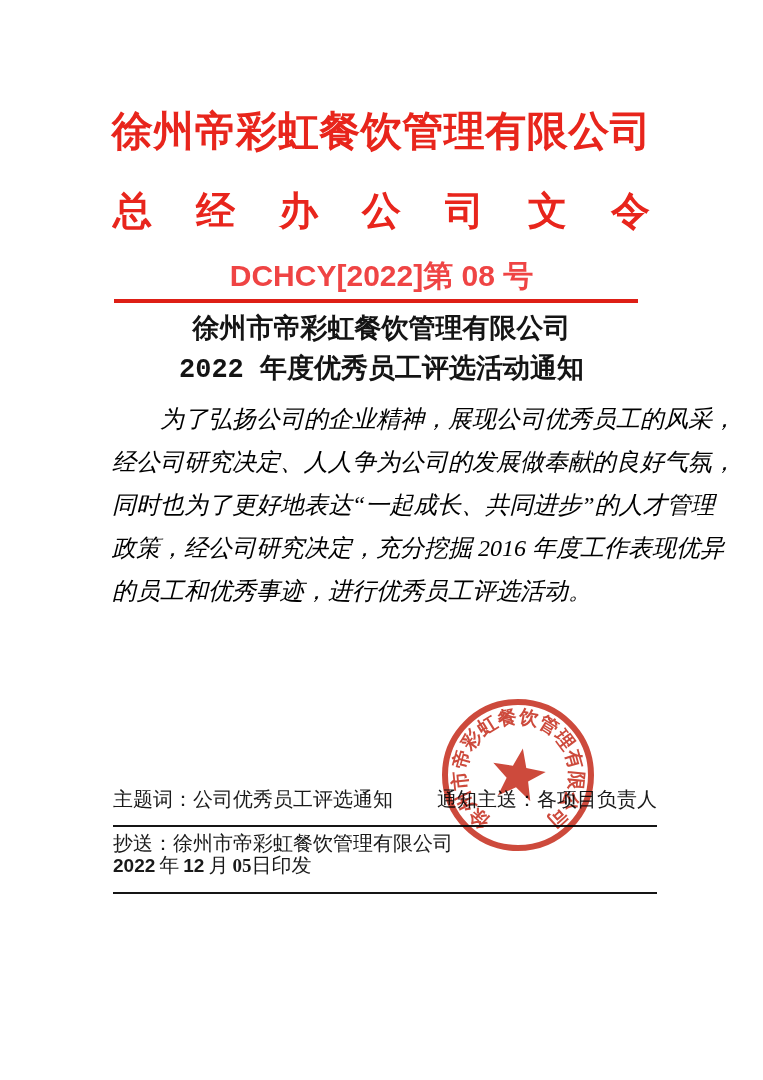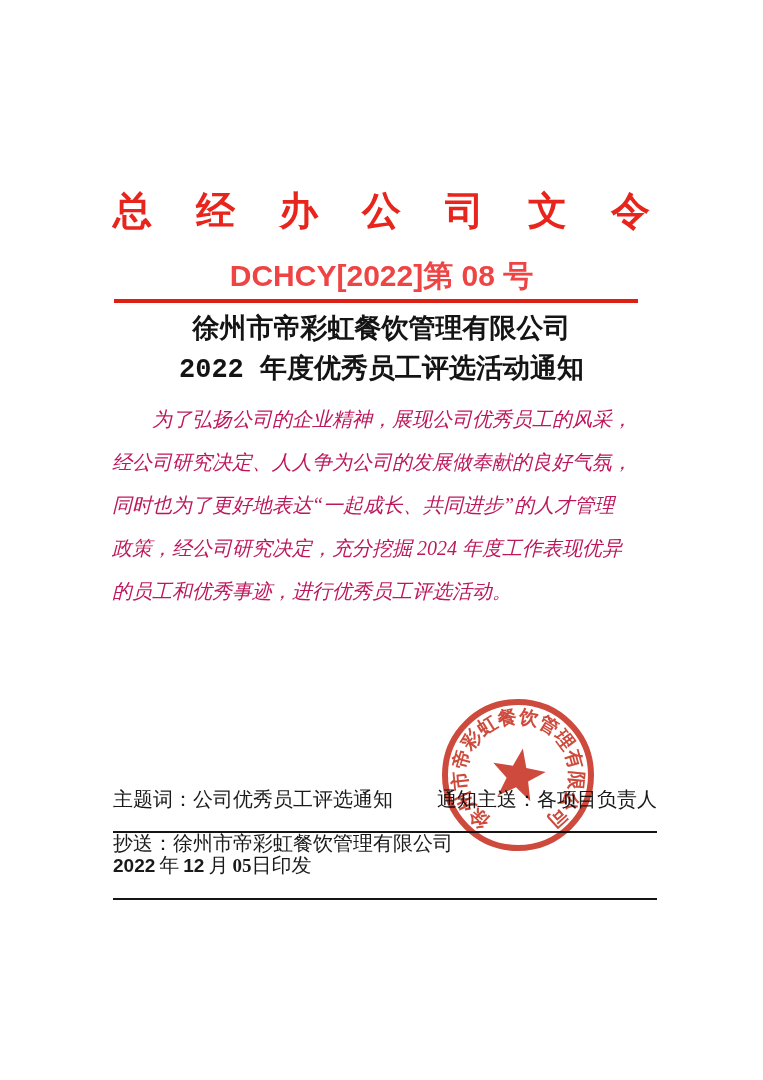--- a/index.html
+++ b/index.html
@@ -58,24 +58,24 @@
     font-weight: bold;
     font-size: 27px;
     line-height: 34px;
     color: #141414;
   }
   .subtitle-1 { top: 311px; }
   .subtitle-2 { top: 353px; font-family: Liberation Mono, monospace; }
   .body-text {
     position: absolute;
     top: 398px; left: 112px; width: 545px;
-    font-size: 20px;
+    font-size: 24px;
     line-height: 43px;
     font-style: italic;
-    color: #be185d;
+    color: #000000;
   }
   .body-line { white-space: nowrap; }
   .body-line.indent { text-indent: 2em; }
   .seal {
     position: absolute;
     left: 438px; top: 695px;
     width: 160px; height: 160px;
     opacity: 0.92;
     mix-blend-mode: multiply;
     z-index: 5;
@@ -96,38 +96,39 @@
     position: absolute;
     left: 113px; width: 544px;
     display: flex;
     justify-content: space-between;
     align-items: baseline;
     font-size: 20px;
     line-height: 22px;
     white-space: nowrap;
     color: #1a1a1a;
     border-bottom: 2.5px solid #151515;
-    padding-bottom: 21px;
+    padding-bottom: 15px;
     z-index: 2;
   }
   .footer-line-1 { top: 788px; }
   .footer-line-2 { top: 832px; flex-direction: column; }
   .date-group b {
     font-family: "Liberation Sans", sans-serif;
     font-size: 19px;
     font-weight: bold;
   }
   .date-group span, .date-group b { margin-right: 4px; }
   .date-group b:last-of-type, .date-group span:last-of-type { margin-right: 0; font-family: Liberation Serif, serif; }
 </style>
 </head>
 <body>
 
 <div class="page">
 
+  <h1 class="company-title">徐州帝彩虹餐饮管理有限公司</h1>
 
   <div class="office-title">
     <span>总</span>
     <span>经</span>
     <span>办</span>
     <span>公</span>
     <span>司</span>
     <span>文</span>
     <span>令</span>
   </div>
@@ -136,21 +137,21 @@
 
   <div class="red-divider"></div>
 
   <h2 class="subtitle subtitle-1">徐州市帝彩虹餐饮管理有限公司</h2>
   <h2 class="subtitle subtitle-2">2022 年度优秀员工评选活动通知</h2>
 
   <div class="body-text">
     <div class="body-line indent">为了弘扬公司的企业精神，展现公司优秀员工的风采，</div>
     <div class="body-line">经公司研究决定、人人争为公司的发展做奉献的良好气氛，</div>
     <div class="body-line">同时也为了更好地表达“一起成长、共同进步”的人才管理</div>
-    <div class="body-line">政策，经公司研究决定，充分挖掘 2024 年度工作表现优异</div>
+    <div class="body-line">政策，经公司研究决定，充分挖掘 2016 年度工作表现优异</div>
     <div class="body-line">的员工和优秀事迹，进行优秀员工评选活动。</div>
   </div>
 
   <svg class="seal" viewBox="0 0 160 160" xmlns="http://www.w3.org/2000/svg">
     <circle class="seal-ring" cx="80" cy="80" r="73"></circle>
     <polygon class="seal-star" points="0,-28 6.8,-9.3 26.6,-8.7 10.9,3.6 16.5,22.7 0,11.5 -16.5,22.7 -10.9,3.6 -26.6,-8.7 -6.8,-9.3" transform="translate(80,81) rotate(10)"></polygon>
     <g id="seal-text-group">
         <text class="seal-char" text-anchor="middle" transform="translate(80,80) rotate(-138) translate(0,-52)">徐</text>
         <text class="seal-char" text-anchor="middle" transform="translate(80,80) rotate(-116.76923076923077) translate(0,-52)">州</text>
         <text class="seal-char" text-anchor="middle" transform="translate(80,80) rotate(-95.53846153846155) translate(0,-52)">市</text>

